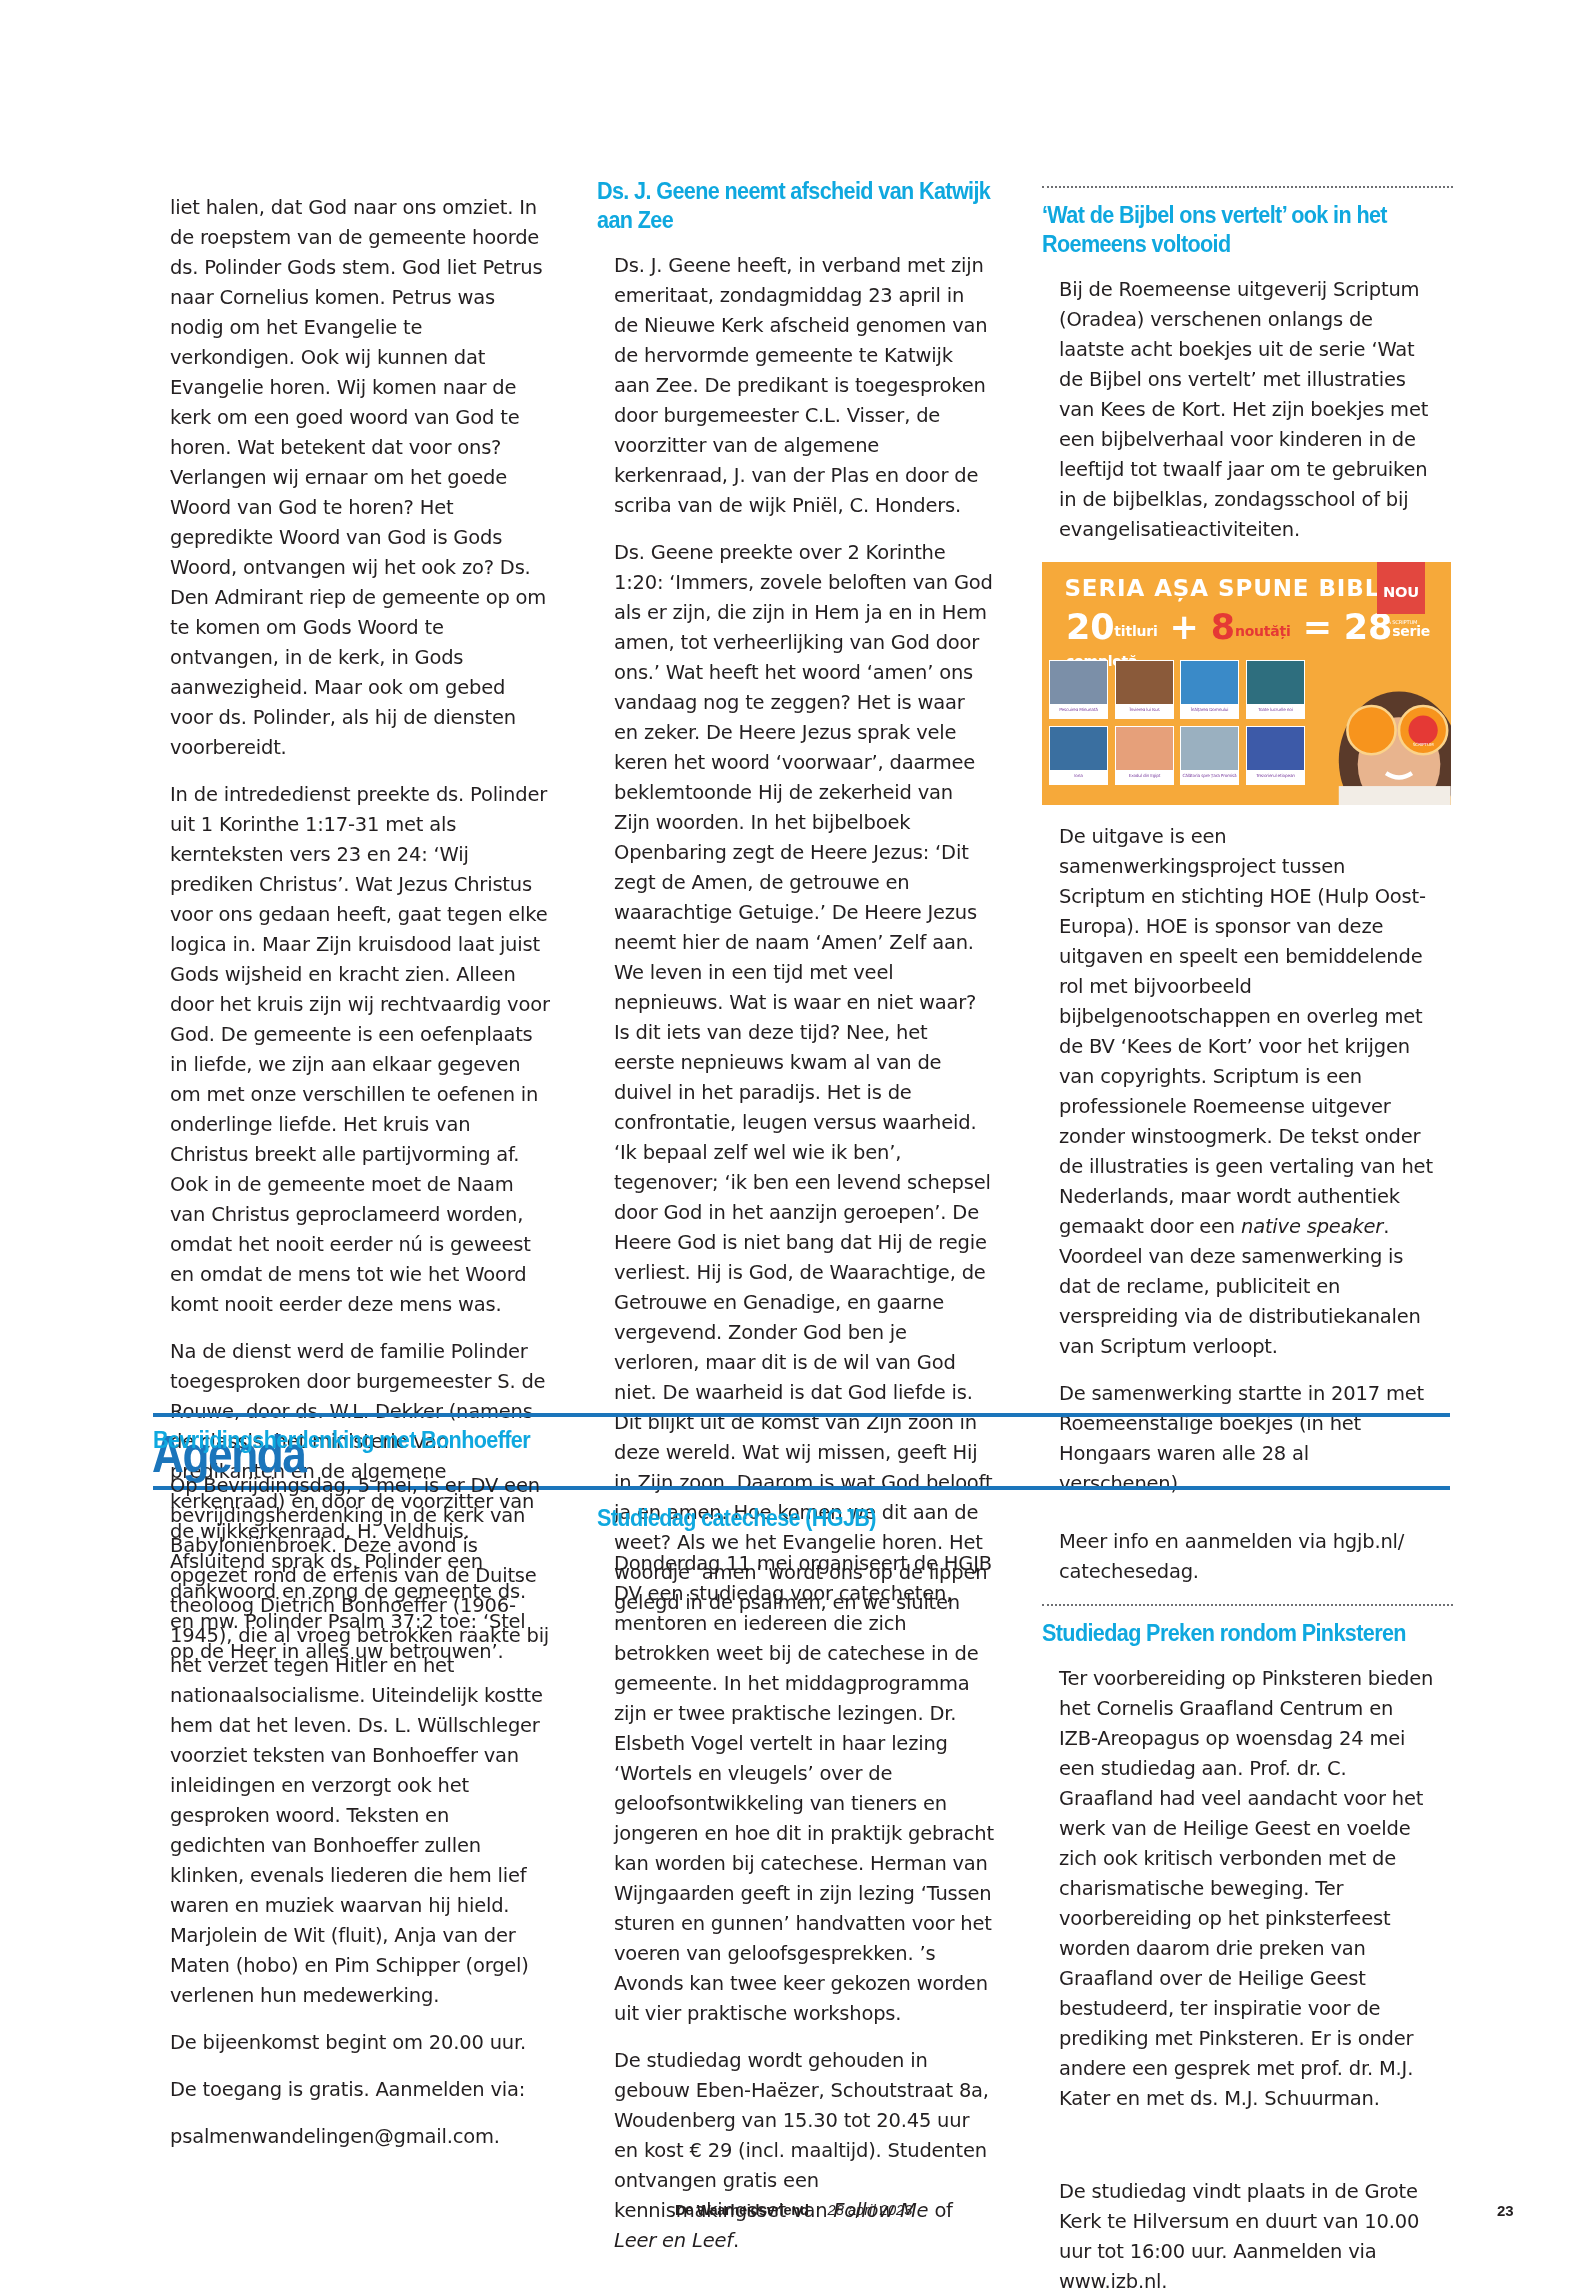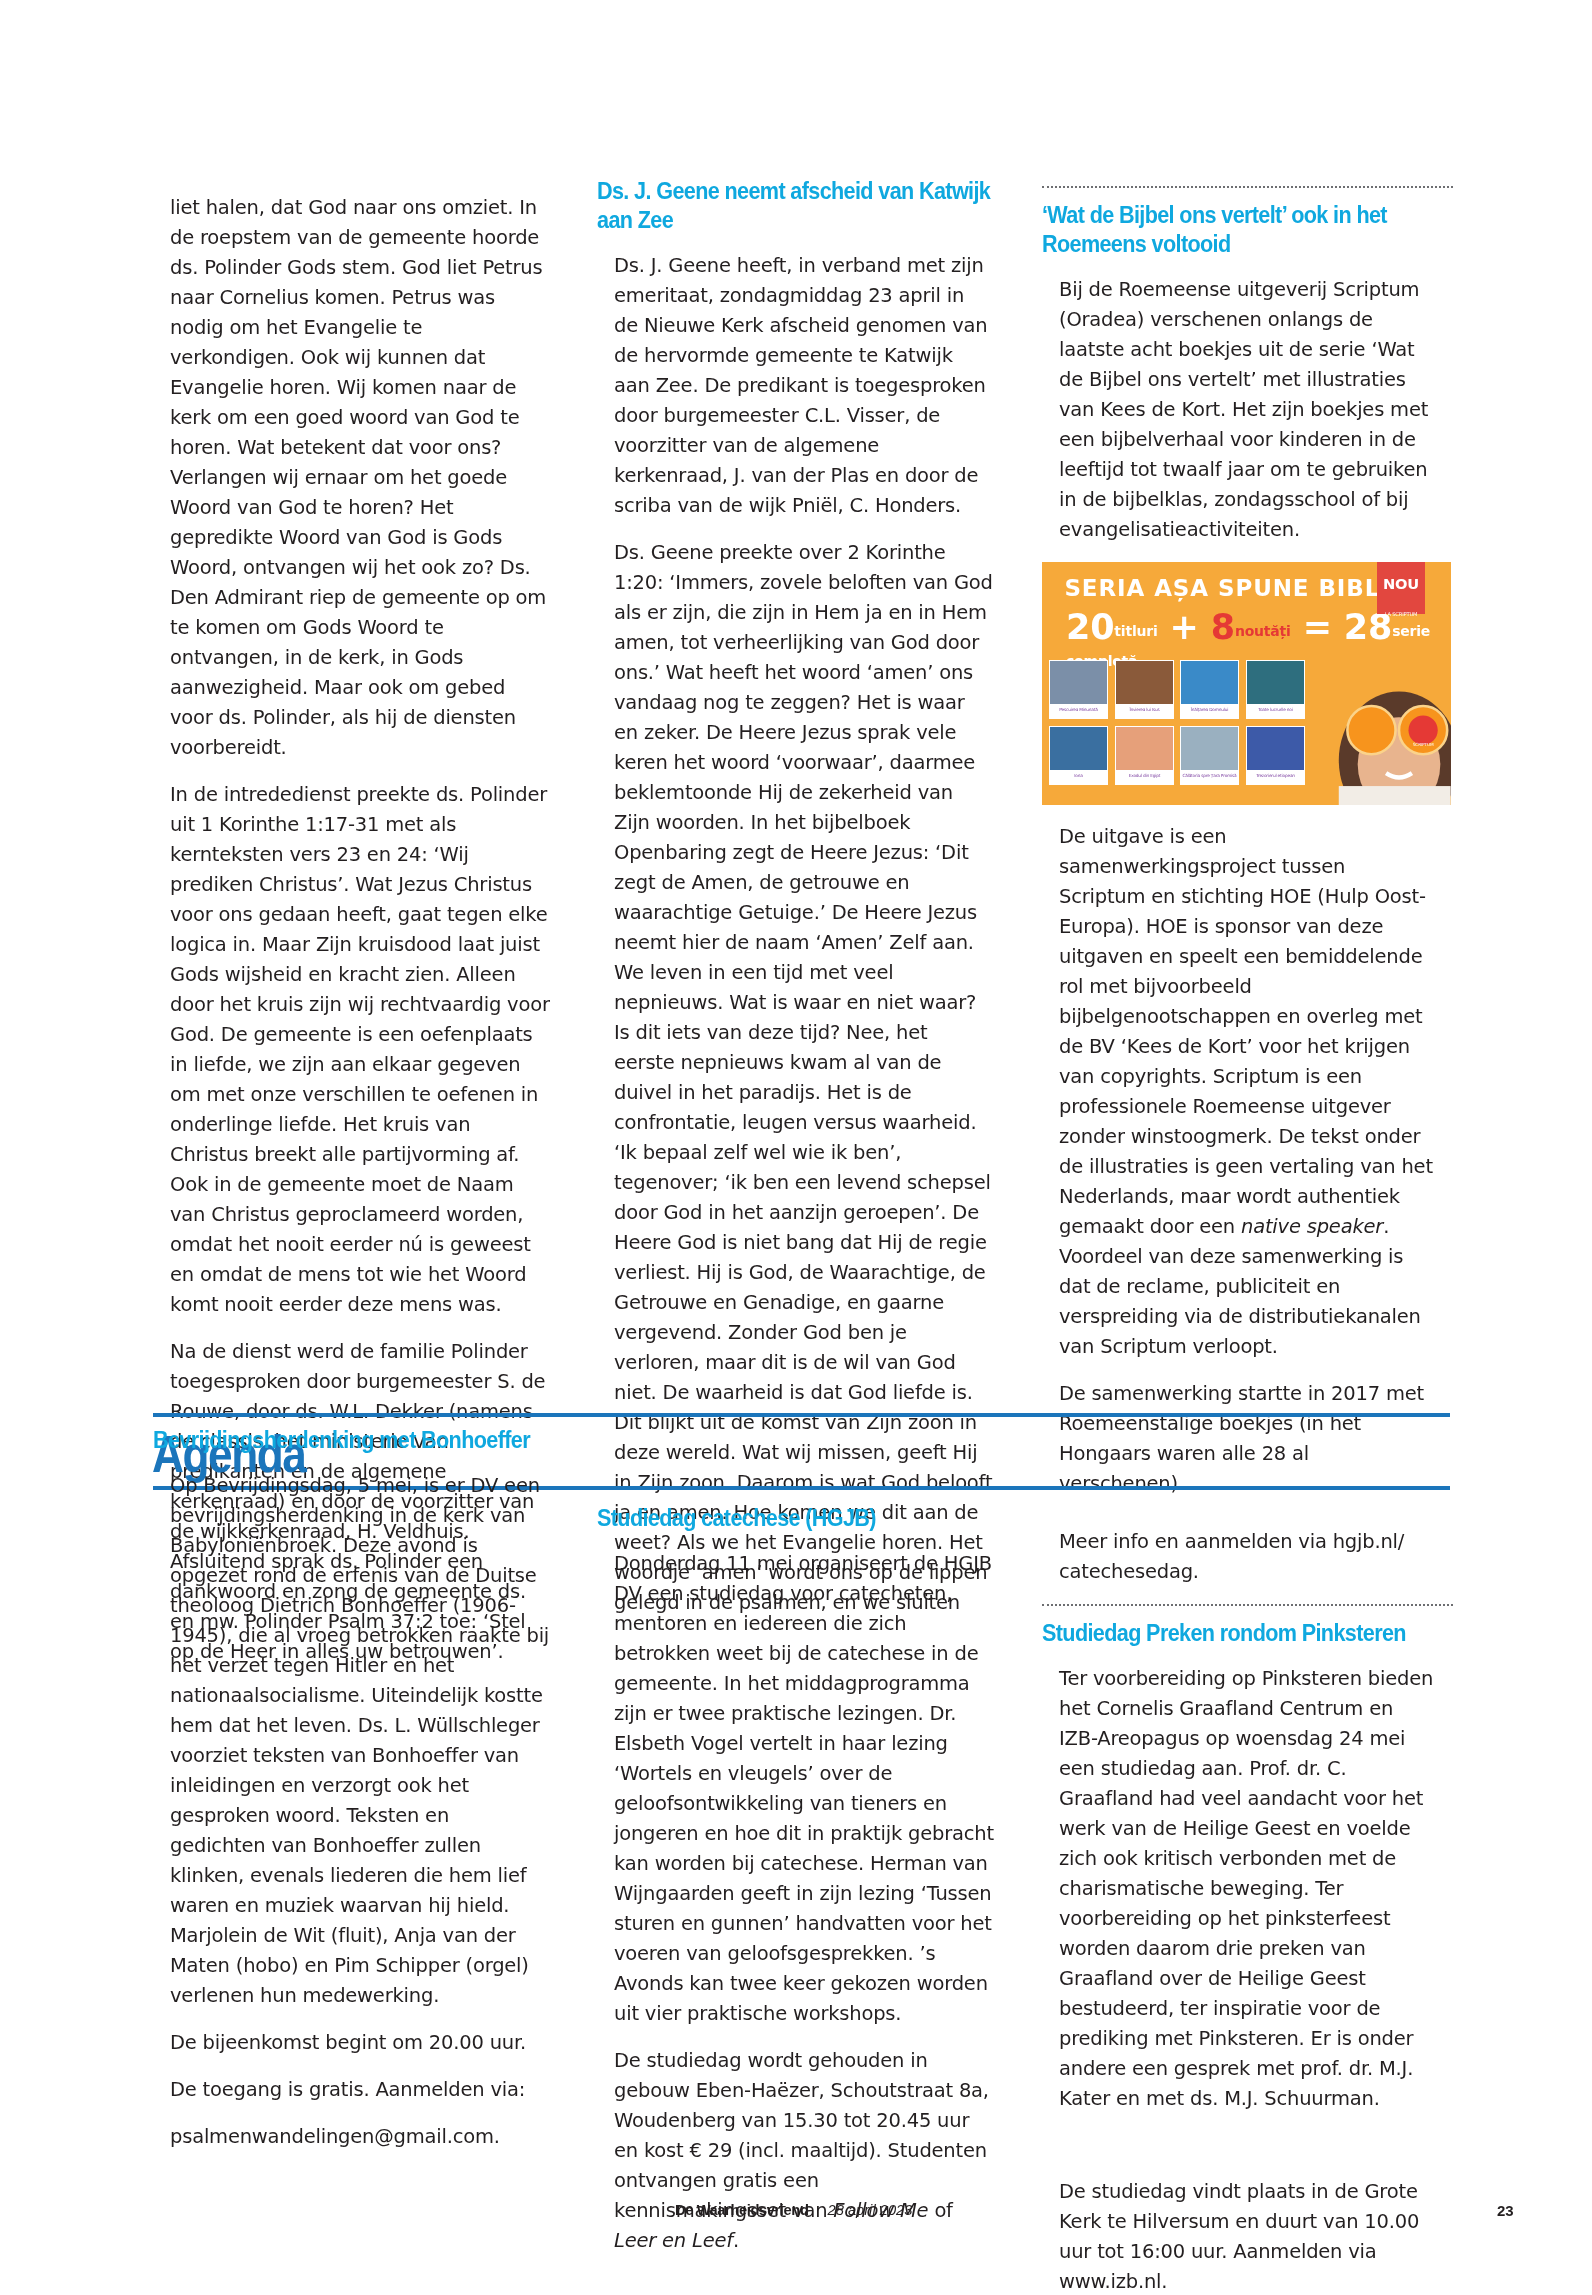--- a/index.html
+++ b/index.html
@@ -12,21 +12,21 @@
   .dotted { border-top: 2.6px dotted #6d6e71; margin: 10.4px 0 12px 0; height: 0; }
   .rule { position: absolute; left: 153px; width: 1297px; height: 3.5px; background: #1b75bb; }
   .agenda-title { position: absolute; left: 152px; top: 1424px; font-family: "Liberation Sans", sans-serif;
        font-weight: bold; font-size: 52px; color: #1b75bb; letter-spacing: -1.7px; transform: scaleX(0.85); transform-origin: left; }
   .banner { position: relative; width: 409px; height: 243px; background: #f6a93a; margin: 14px 0 10.4px 0; overflow: hidden; }
   .banner .bt { position: absolute; left: 22.4px; top: 10.4px; color: #fff; font-family: "DejaVu Sans", sans-serif; font-weight: bold; font-size: 23px; letter-spacing: 0.9px; }
   .banner .nums { position: absolute; left: 24px; top: 50px; color: #fff; font-weight: bold; font-size: 35px; }
   .banner .nums .red { color: #e53935; }
   .banner .sup { font-size: 14px; vertical-align: top; position: relative; top: 3.5px; }
   .banner .sup.red { color: #e53935; }
-  .banner .nou { position: absolute; right: 26px; top: 0; width: 48px; height: 52px; background: #e2473f; color: #fff; text-align: center; font-weight: bold; font-size: 14.7px; padding-top: 7px; box-sizing: border-box; }
+  .banner .nou { position: absolute; right: 26px; top: 0; width: 48px; height: 52px; background: #e2473f; color: #fff; text-align: center; font-weight: bold; font-size: 14.7px; padding-top: 15px; box-sizing: border-box; }
   .banner .nou small { display: block; font-size: 5.2px; font-weight: normal; }
   .banner .books { position: absolute; left: 7px; top: 98px; width: 259px; }
   .banner .book { position: absolute; width: 59px; height: 59px; background: #4aa0cf; border: 1.7px solid #fff; box-sizing: border-box; }
   .banner .book .cap { position: absolute; bottom: 0; left: 0; right: 0; height: 14px; background: #fff; font-size: 4.3px; color: #7b3fa0; text-align: center; line-height: 12px; overflow: hidden; }
   .banner .girl { position: absolute; right: 0; top: 95px; width: 147px; height: 148px; }
   .footer-pub { position: absolute; left: 675px; top: 2202px; font-family: "Liberation Sans", sans-serif; font-size: 14.7px; }
   .footer-pub b { font-weight: bold; letter-spacing: -0.4px; }
   .footer-pub i { margin-left: 19px; }
   .page-num { position: absolute; left: 1497px; top: 2202px; font-family: "Liberation Sans", sans-serif; font-weight: bold; font-size: 15px; }
   .gap { height: 29px; }

